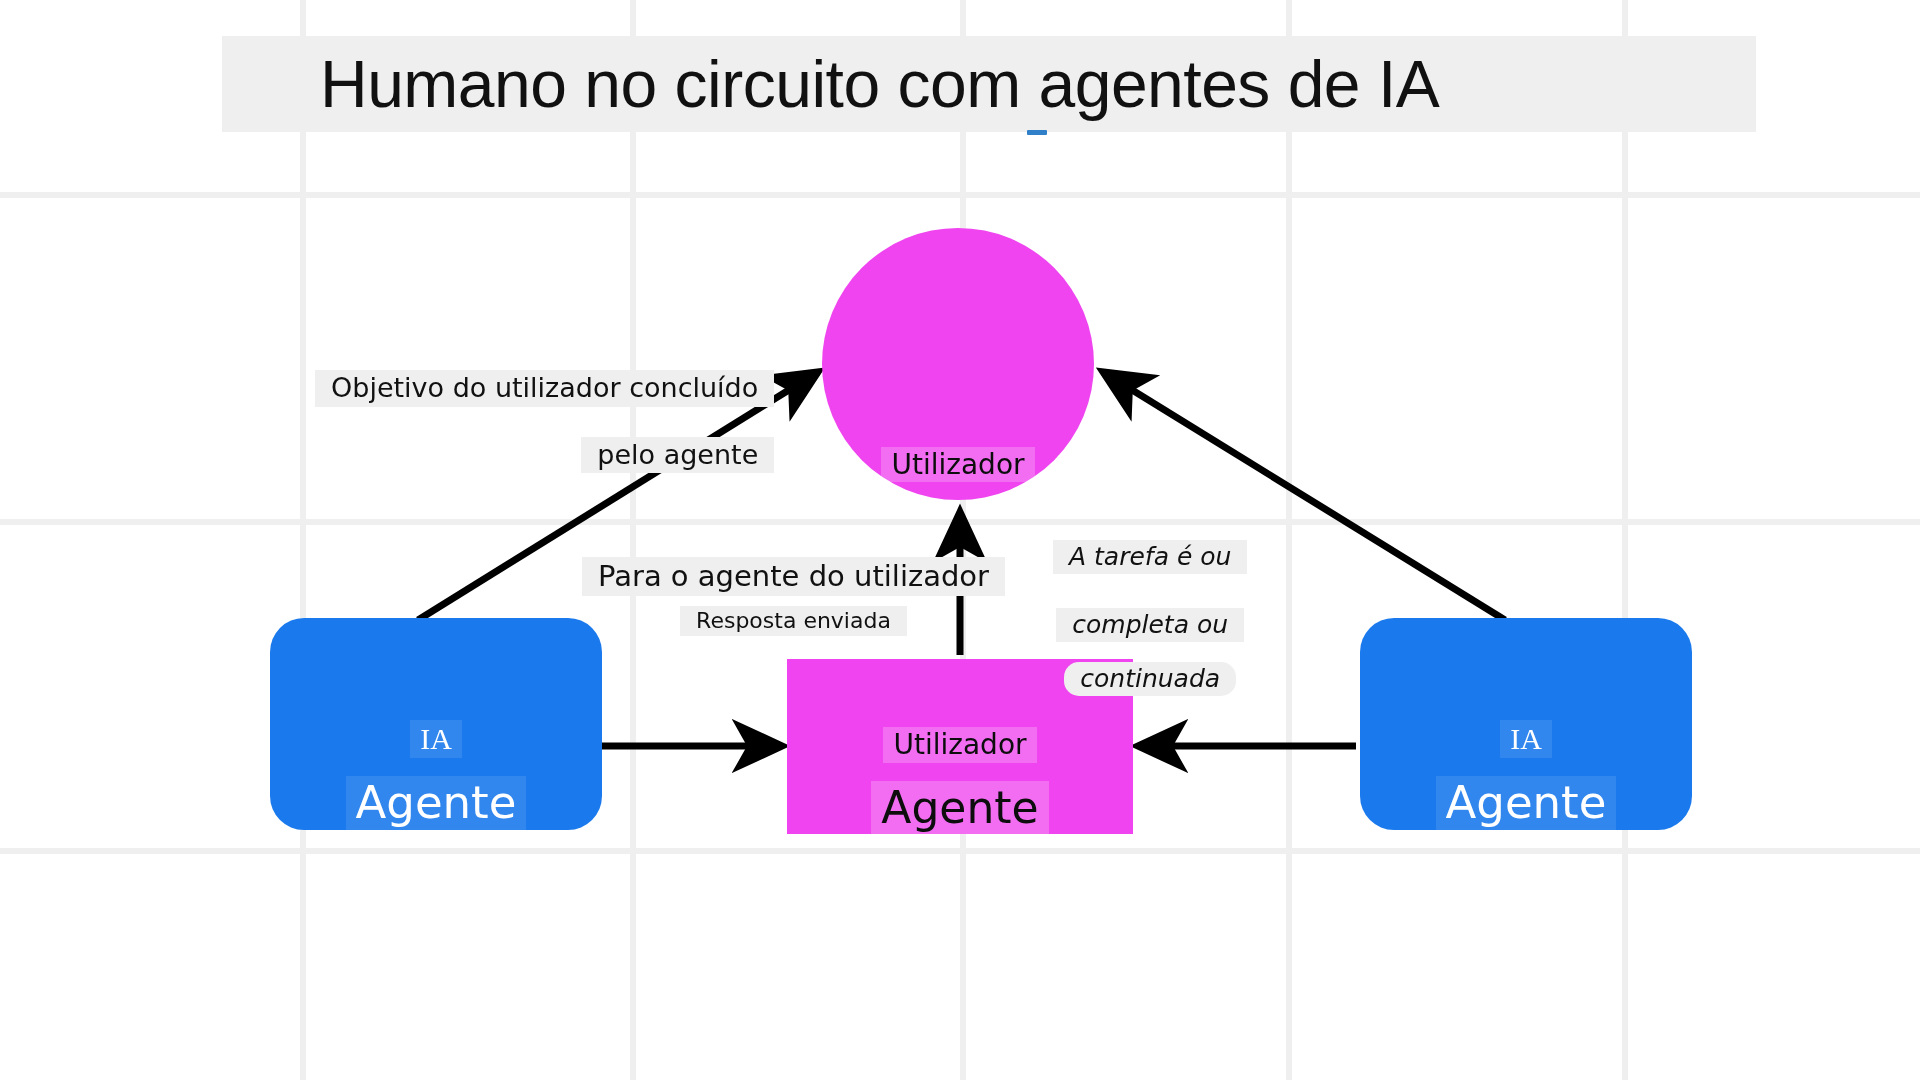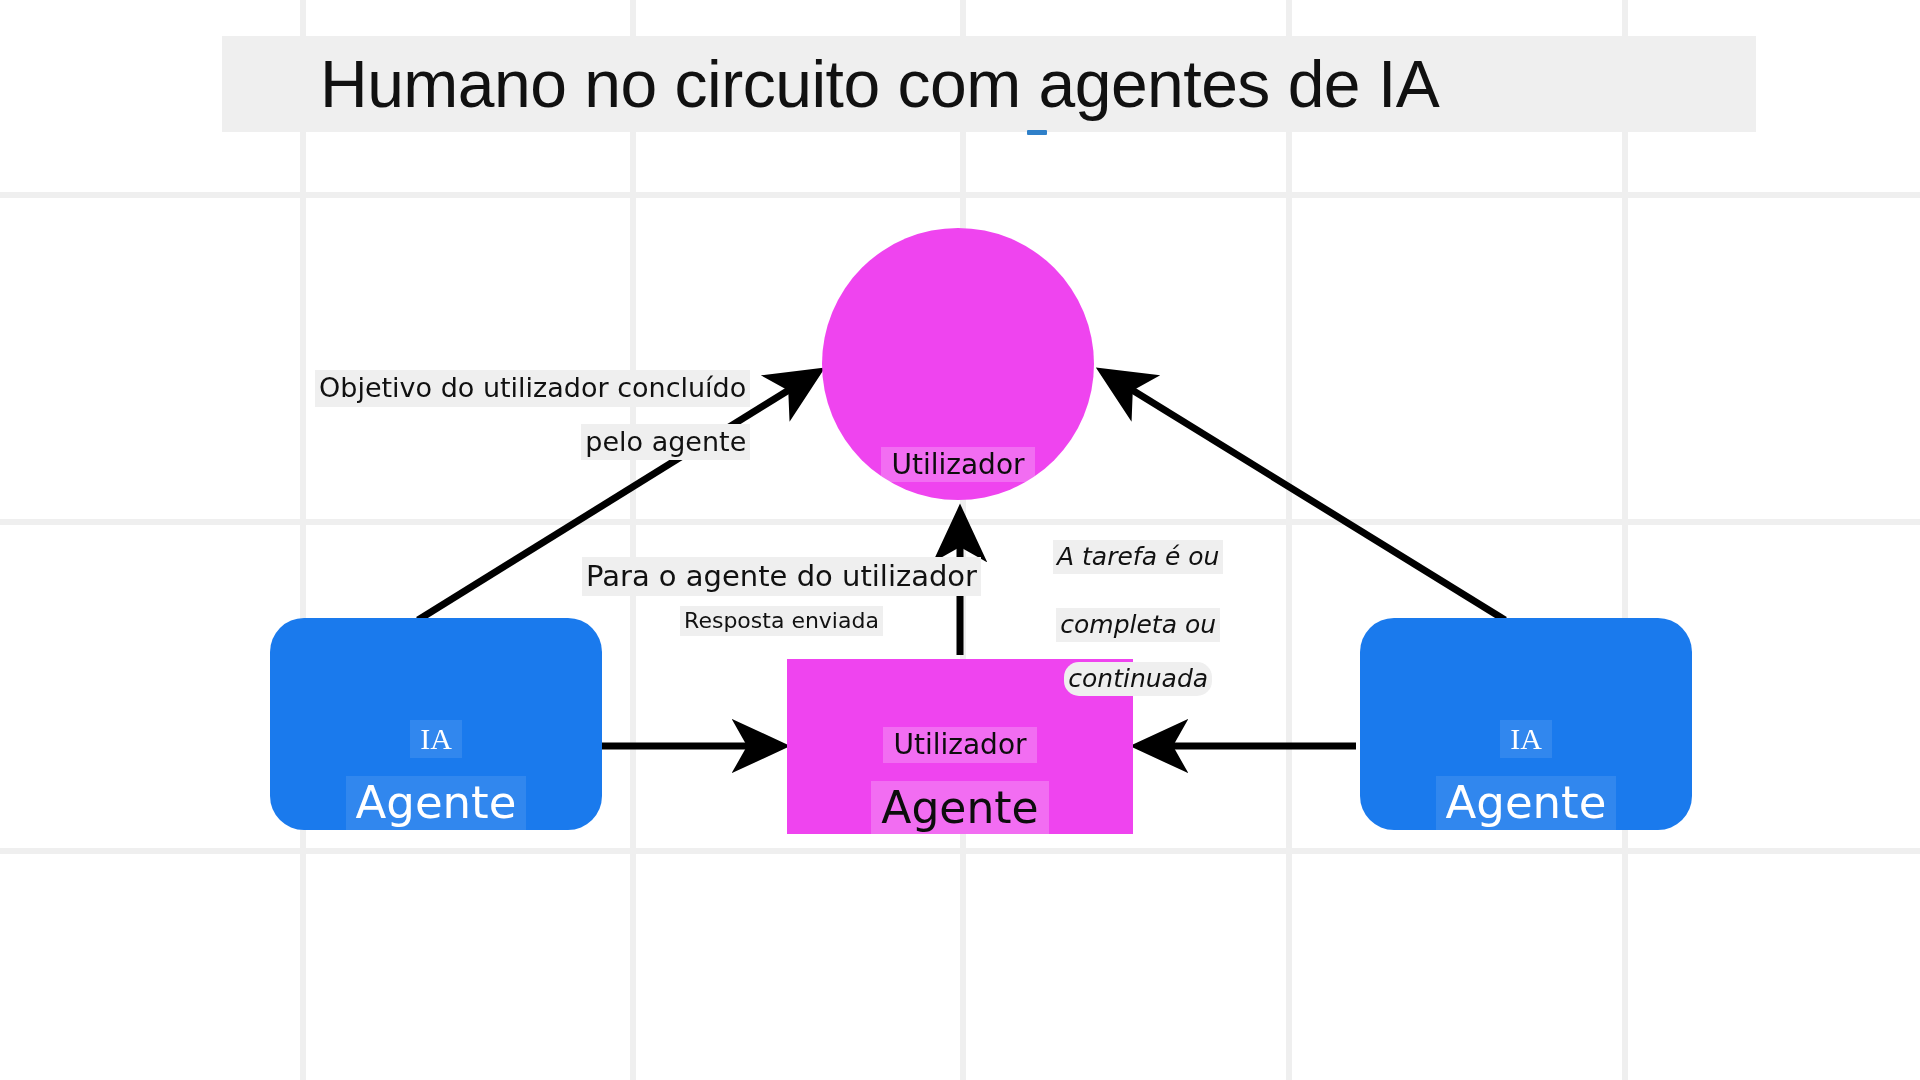--- a/index.html
+++ b/index.html
@@ -155,32 +155,32 @@
 
   
   .edge-label {
     position: absolute;
     display: flex;
     flex-direction: column;
     color: #111111;
   }
   .edge-label span {
     background: #efefef;
-    padding: 1px 4px;
+    padding: 1px 16px;
     white-space: nowrap;
     line-height: 1.28;
     align-self: flex-start;
   }
   #label-goal-complete {
     left: 315px;
     top: 370px;
     align-items: flex-end;
   }
   #label-goal-complete span { font-size: 27px; }
-  #label-goal-complete span:nth-child(2) { align-self: flex-end; margin-top: 17px; }
+  #label-goal-complete span:nth-child(2) { align-self: flex-end; margin-top: 30px; }
 
   #label-response-sent {
     left: 582px;
     top: 557px;
     align-items: center;
   }
   #label-response-sent span:nth-child(1) { font-size: 29px; align-self: center; }
   #label-response-sent span:nth-child(2) { font-size: 22px; align-self: center; margin-top: 10px; }
 
   #label-task-state {

